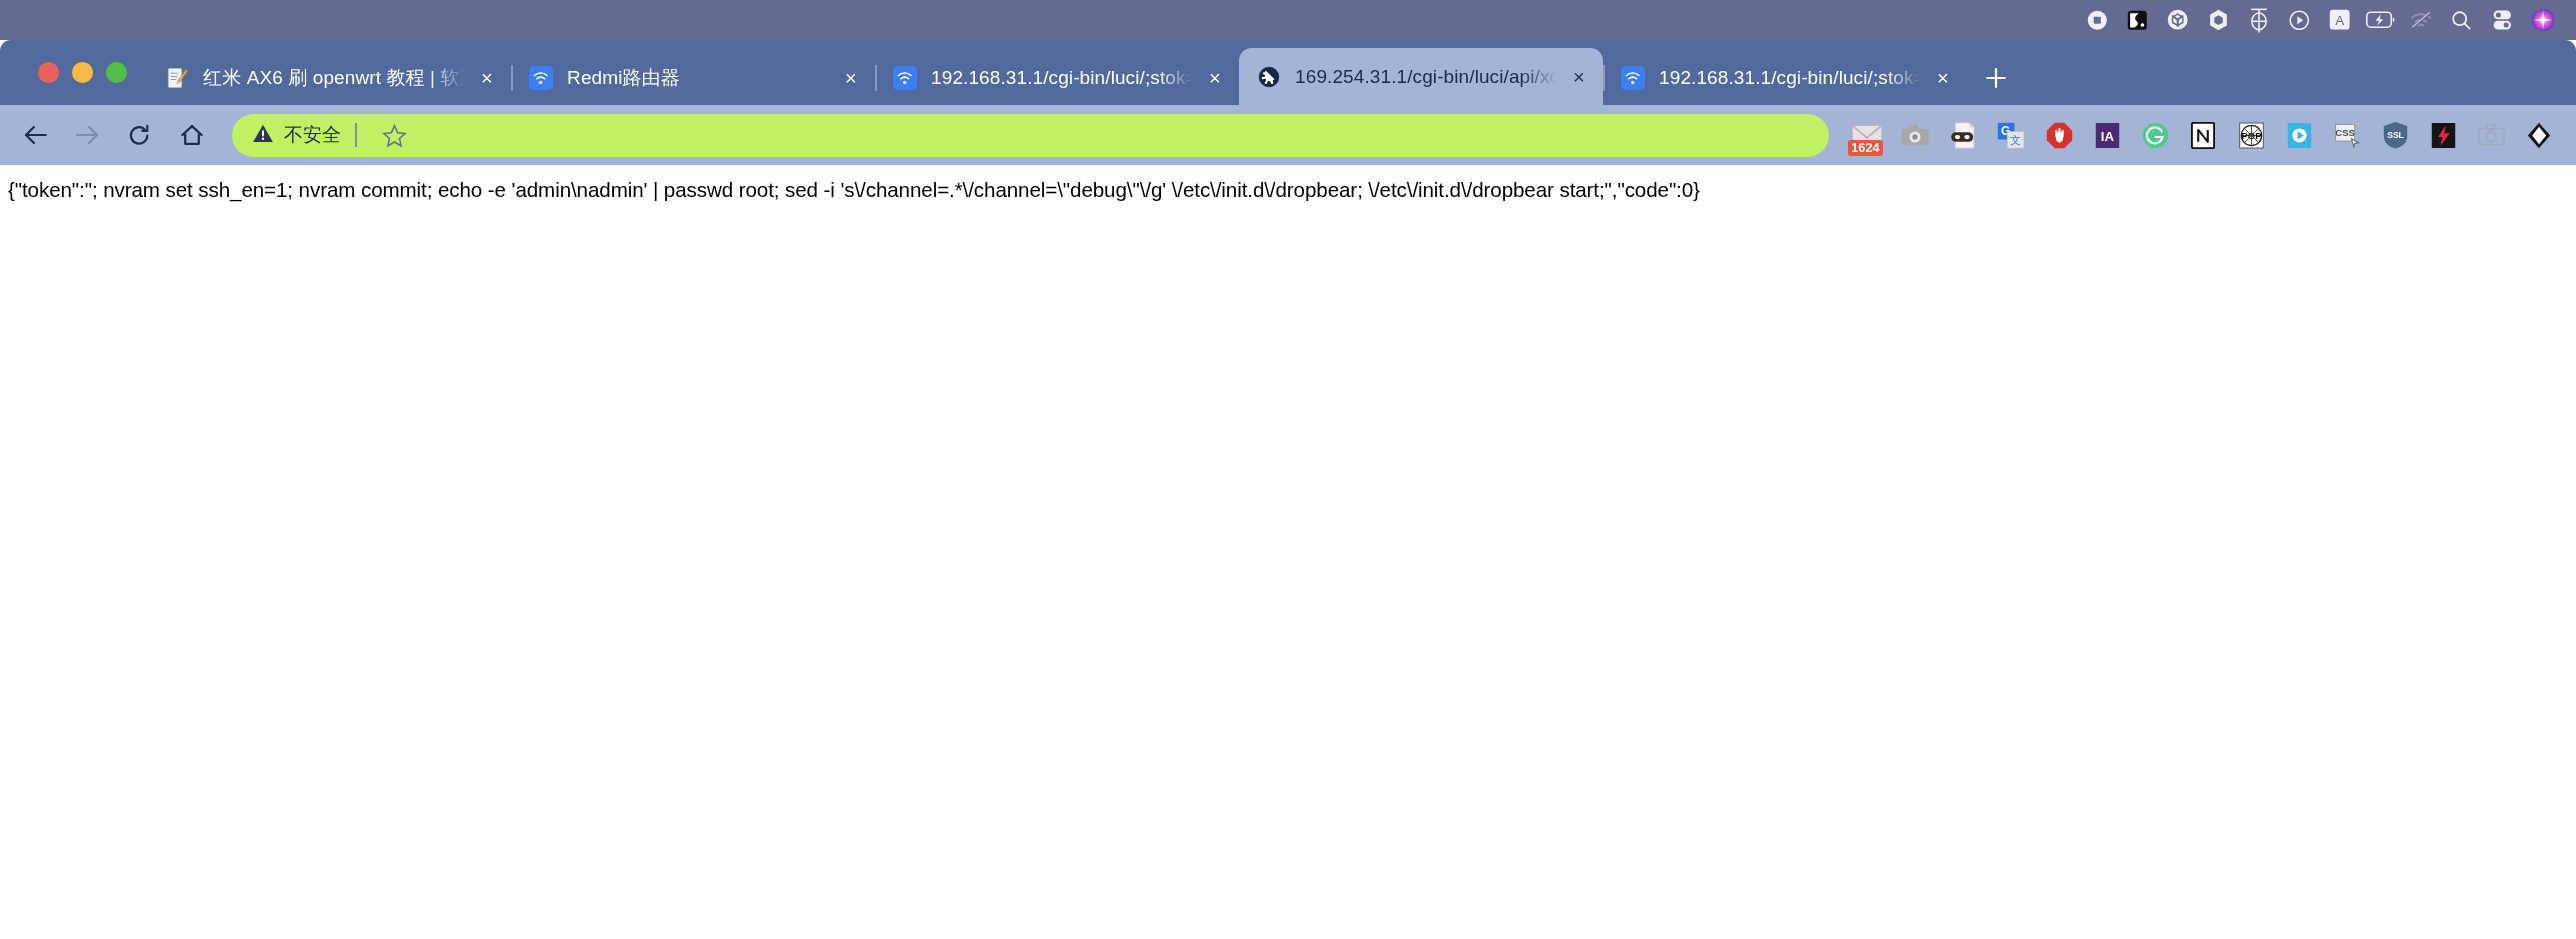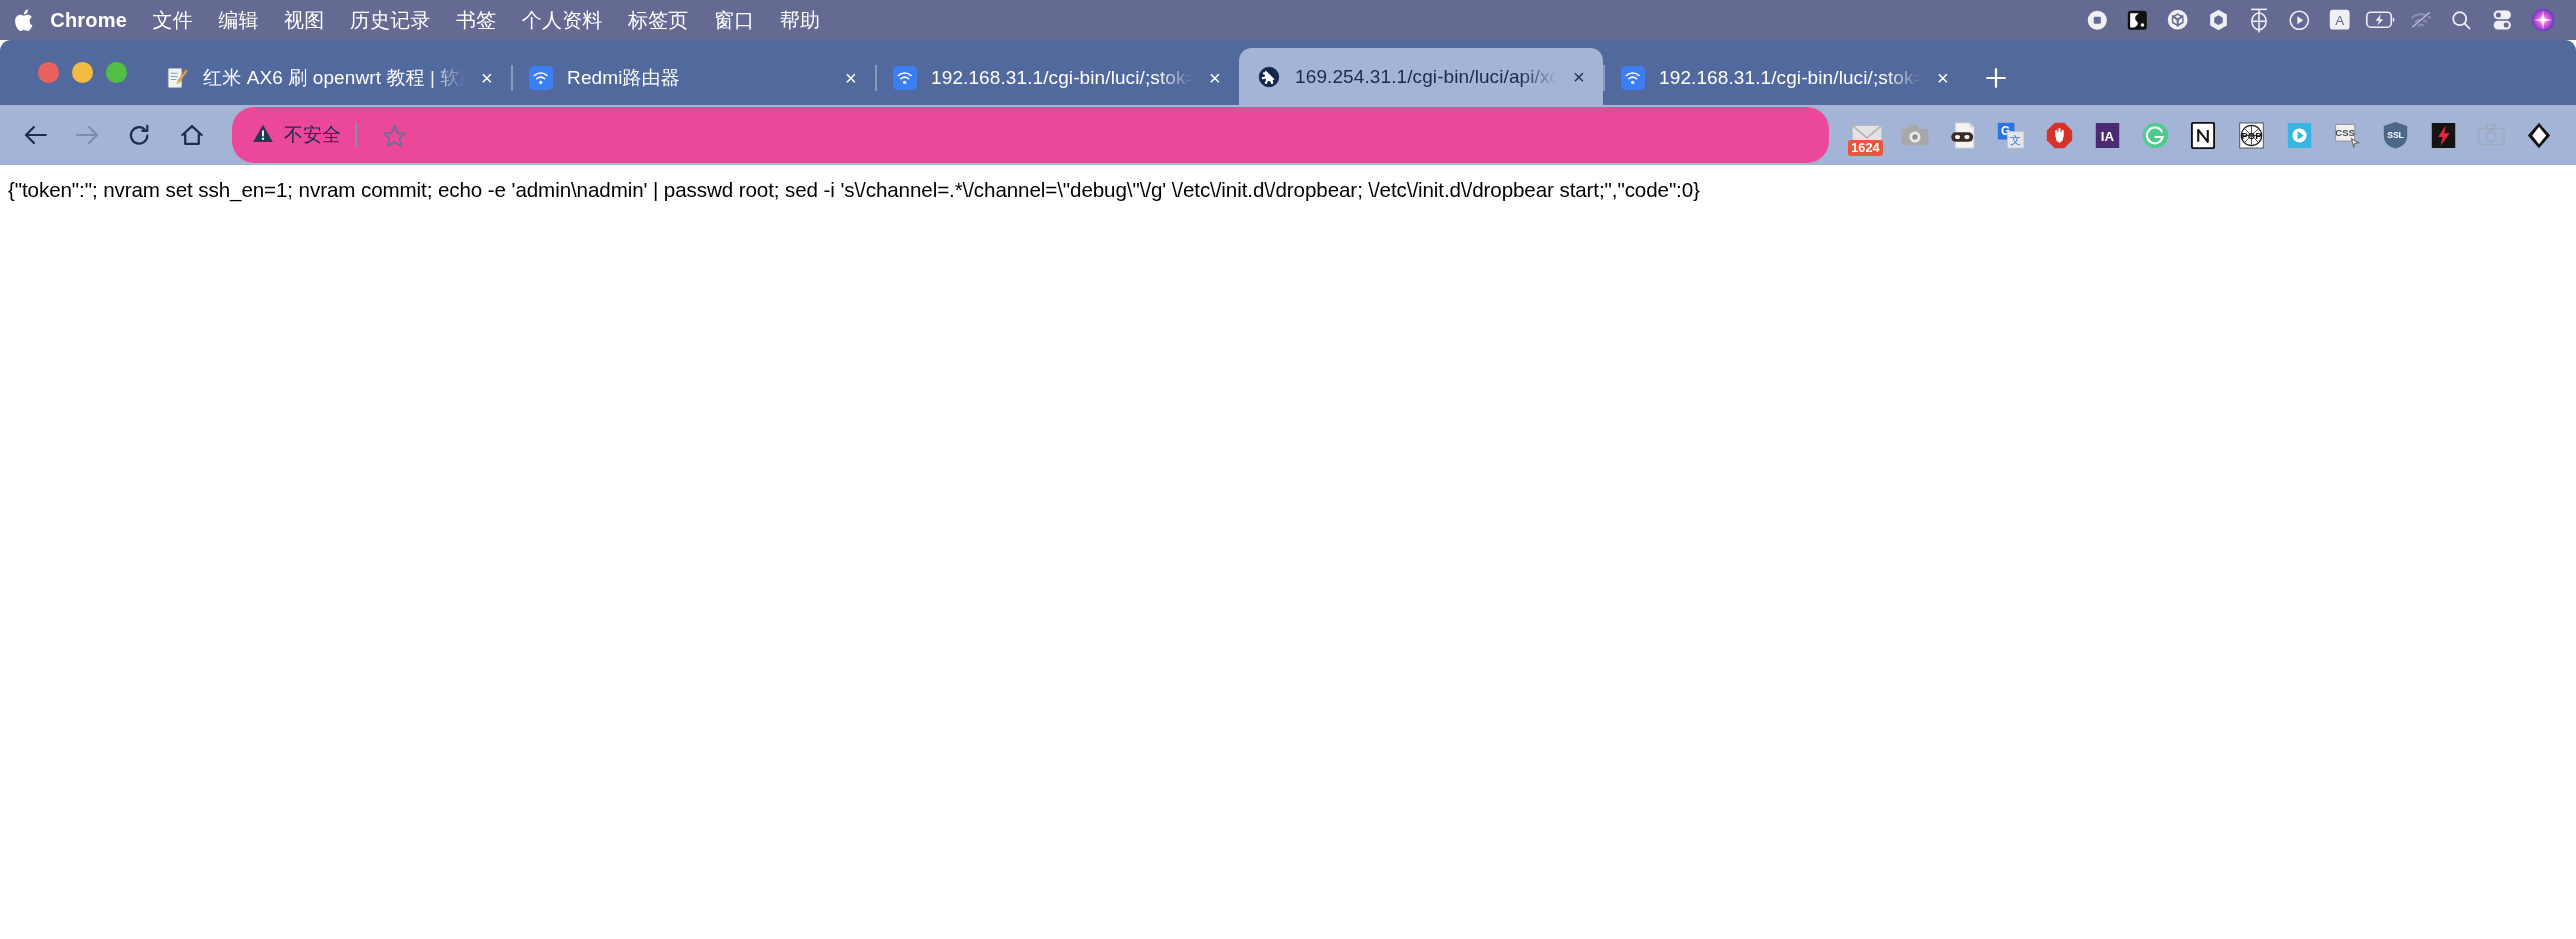--- a/index.html
+++ b/index.html
@@ -191,22 +191,22 @@
   .nav-btn {
     width: 52px;
     height: 52px;
     display: flex;
     align-items: center;
     justify-content: center;
     flex-shrink: 0;
   }
   #omnibox {
     flex: 1 1 auto;
-    height: 56px;
-    background: #ec4899;
+    height: 43px;
+    background: #bef264;
     border-radius: 22px;
     display: flex;
     align-items: center;
     margin: 0 8px 0 14.3px;
     padding: 0 8px 0 20.6px;
     box-sizing: border-box;
     min-width: 0;
   }
   #security-chip {
     display: flex;
@@ -286,38 +286,20 @@
     color: #000000;
     white-space: nowrap;
     line-height: 1.35;
     letter-spacing: -0.1px;
   }
 </style>
 </head>
 <body>
 
 <div id="menubar">
-  <div id="menubar-left">
-    <div class="apple-logo">
-      <svg width="20.6" height="24.6" viewBox="0 0 26 31">
-        <path fill="#ffffff" d="M20.9 16.3c0-3.4 2.8-5 2.9-5.1-1.6-2.3-4-2.6-4.9-2.7-2.1-.2-4.1 1.2-5.1 1.2s-2.7-1.2-4.4-1.2c-2.3 0-4.4 1.3-5.6 3.4-2.4 4.1-.6 10.2 1.7 13.6 1.1 1.6 2.5 3.5 4.3 3.4 1.7-.1 2.3-1.1 4.4-1.1s2.6 1.1 4.4 1.1c1.8 0 3-1.7 4.1-3.3 1.3-1.9 1.8-3.7 1.9-3.8-.1 0-3.6-1.4-3.7-5.5z"></path>
-        <path fill="#ffffff" d="M17.6 6.3c.9-1.1 1.5-2.7 1.4-4.3-1.3.1-3 .9-3.9 2-.8 1-1.6 2.6-1.4 4.1 1.5.2 3-.7 3.9-1.8z"></path>
-      </svg>
-    </div>
-    <div class="menu-item app-name">Chrome</div>
-    <div class="menu-item">文件</div>
-    <div class="menu-item">编辑</div>
-    <div class="menu-item">视图</div>
-    <div class="menu-item">历史记录</div>
-    <div class="menu-item">书签</div>
-    <div class="menu-item">个人资料</div>
-    <div class="menu-item">标签页</div>
-    <div class="menu-item">窗口</div>
-    <div class="menu-item">帮助</div>
-  </div>
 
   <div id="menubar-spacer"></div>
 
   <div id="menubar-right">
     <div class="status-icon">
       <svg width="20.6" height="20.6" viewBox="0 0 26 26">
           <circle cx="13" cy="13" r="12" fill="#f0f0f4"></circle>
           <rect x="8.5" y="8.5" width="9" height="9" rx="1.6" fill="#656a93"></rect>
         </svg>
     </div>

